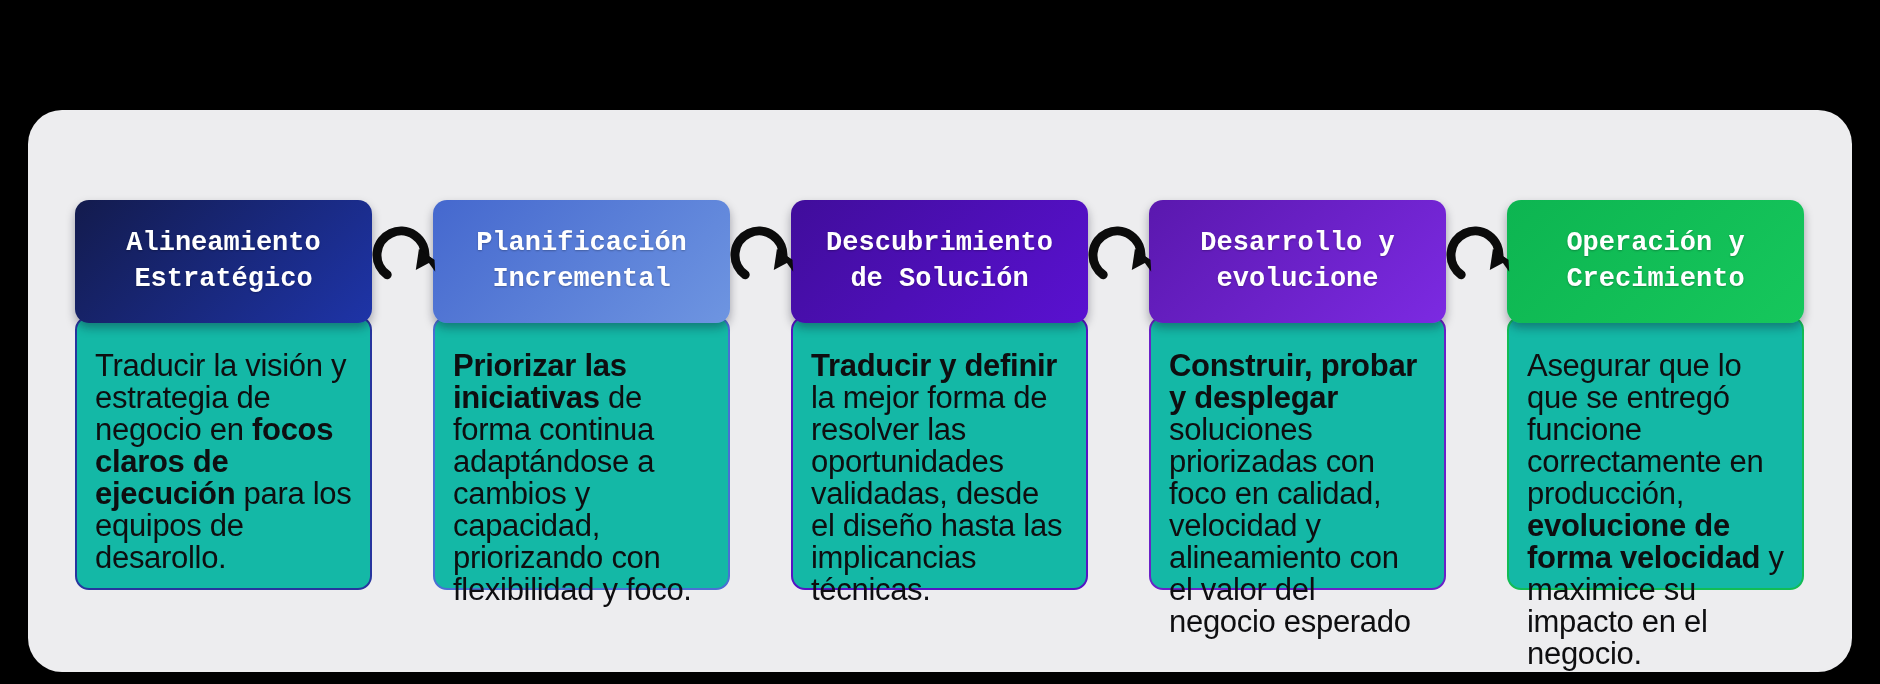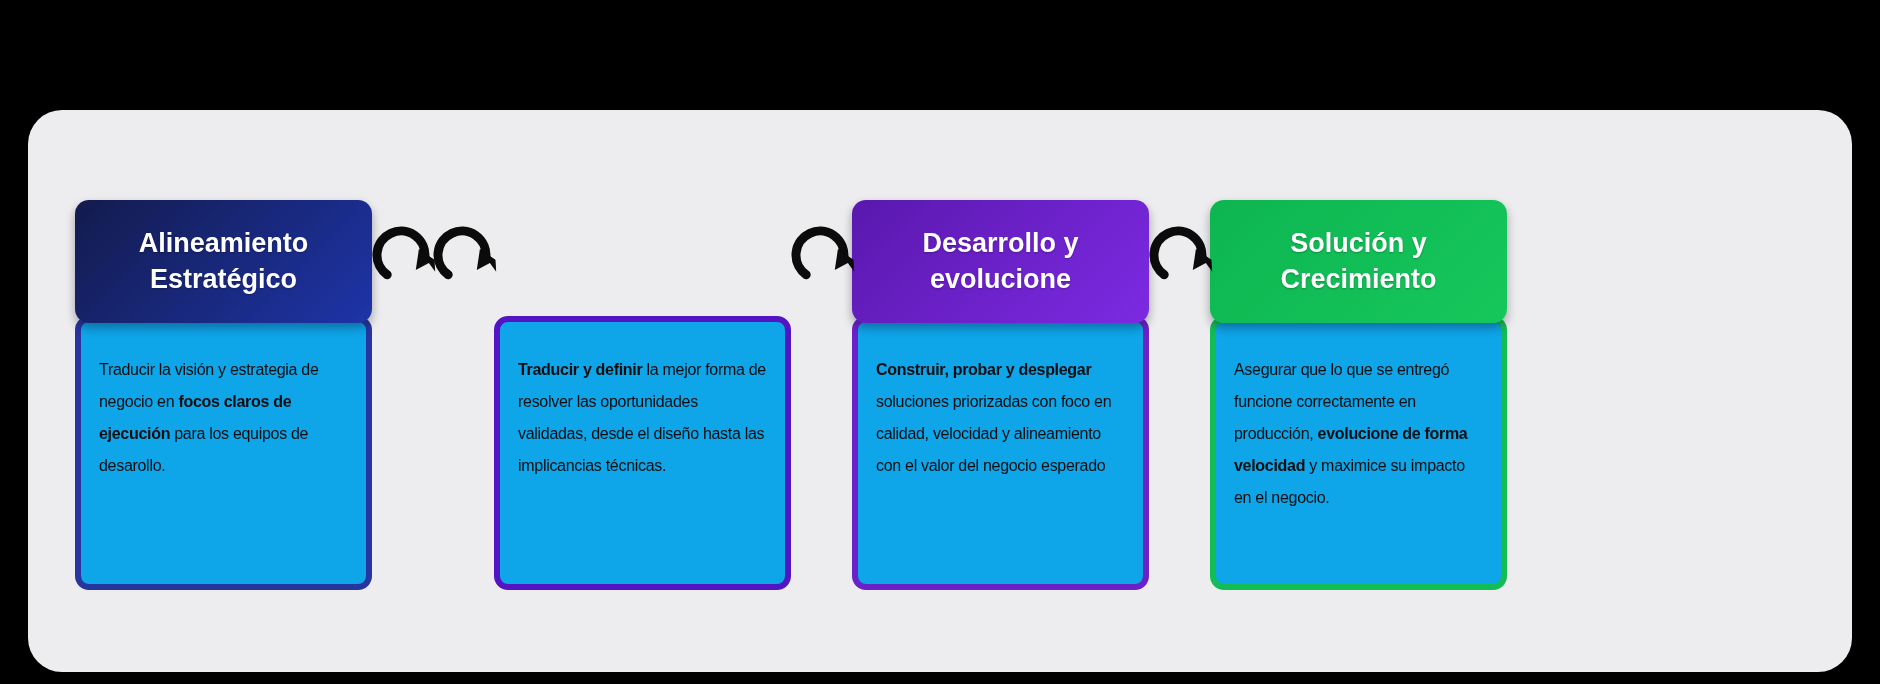--- a/index.html
+++ b/index.html
@@ -20,26 +20,27 @@
     width:297px;height:390px;position:relative;flex:0 0 auto;
   }
   .card-header{
     position:absolute;top:0;left:0;right:0;height:123px;
     border-radius:14px;z-index:2;
     display:flex;align-items:center;justify-content:center;text-align:center;
     color:#ffffff;font-size:27px;font-weight:700;line-height:1.3;
     padding:8px 14px;box-sizing:border-box;
     box-shadow:0 5px 10px rgba(15,15,35,.35);
     text-shadow:0 1px 2px rgba(0,0,0,.25);
+    font-family:Liberation Mono, monospace;
   }
   .card-body{
     position:absolute;top:116px;left:0;right:0;bottom:0;
-    background:#0ea5e9;border:6px solid #ec4899;border-radius:14px;
+    background:#14b8a6;border:2px solid #ec4899;border-radius:14px;
     padding:32px 18px 12px;box-sizing:border-box;z-index:1;
-    font-size:16px;line-height:32px;letter-spacing:-0.3px;color:#0e0e10;
+    font-size:31px;line-height:32px;letter-spacing:-0.3px;color:#0e0e10;
   }
   .card-body b{font-weight:700;}
   .flow-arrow{
     width:72px;height:72px;flex:0 0 auto;
     margin:21px -5.5px 0 -5.5px;z-index:3;position:relative;
   }
   .flow-arrow svg{display:block;width:72px;height:72px;}
 </style>
 </head>
 <body>
@@ -52,28 +53,37 @@
         </div>
         <div class="card-body" style="border-color: rgb(39, 53, 158);"><span>Traducir la visión y estrategia de negocio en </span><b>focos claros de ejecución</b><span> para los equipos de desarollo.</span></div>
       </div>
       <div class="flow-arrow">
         <svg viewBox="0 0 72 72" aria-hidden="true">
           <path d="M 20.2 53.7 A 24 24 0 1 1 57.9 36.1" fill="none" stroke="#0b0b0b" stroke-width="9" stroke-linecap="round"></path>
           <polygon points="51.9,28.1 67.5,39.0 68.2,50.8" fill="#0b0b0b"></polygon>
           <polygon points="48.4,33 67.4,33 57.9,52" transform="rotate(35 57.9 36.1)" fill="#0b0b0b"></polygon>
         </svg>
       </div>
+      <div class="card">
+        <div class="card-header" style="background: linear-gradient(135deg, rgb(69, 104, 206), rgb(110, 149, 225));">
+          <span>Planificación Incremental</span>
+        </div>
+        <div class="card-body" style="border-color: rgb(74, 111, 212);"><b>Priorizar las iniciativas</b><span> de forma continua adaptándose a cambios y capacidad, priorizando con flexibilidad y foco.</span></div>
+      </div>
       <div class="flow-arrow">
         <svg viewBox="0 0 72 72" aria-hidden="true">
           <path d="M 20.2 53.7 A 24 24 0 1 1 57.9 36.1" fill="none" stroke="#0b0b0b" stroke-width="9" stroke-linecap="round"></path>
           <polygon points="51.9,28.1 67.5,39.0 68.2,50.8" fill="#0b0b0b"></polygon>
           <polygon points="48.4,33 67.4,33 57.9,52" transform="rotate(35 57.9 36.1)" fill="#0b0b0b"></polygon>
         </svg>
       </div>
       <div class="card">
+        <div class="card-header" style="background: linear-gradient(135deg, rgb(64, 13, 155), rgb(90, 17, 209));">
+          <span>Descubrimiento de Solución</span>
+        </div>
         <div class="card-body" style="border-color: rgb(85, 20, 196);"><b>Traducir y definir</b><span> la mejor forma de resolver las oportunidades validadas, desde el diseño hasta las implicancias técnicas.</span></div>
       </div>
       <div class="flow-arrow">
         <svg viewBox="0 0 72 72" aria-hidden="true">
           <path d="M 20.2 53.7 A 24 24 0 1 1 57.9 36.1" fill="none" stroke="#0b0b0b" stroke-width="9" stroke-linecap="round"></path>
           <polygon points="51.9,28.1 67.5,39.0 68.2,50.8" fill="#0b0b0b"></polygon>
           <polygon points="48.4,33 67.4,33 57.9,52" transform="rotate(35 57.9 36.1)" fill="#0b0b0b"></polygon>
         </svg>
       </div>
       <div class="card">
@@ -84,18 +94,18 @@
       </div>
       <div class="flow-arrow">
         <svg viewBox="0 0 72 72" aria-hidden="true">
           <path d="M 20.2 53.7 A 24 24 0 1 1 57.9 36.1" fill="none" stroke="#0b0b0b" stroke-width="9" stroke-linecap="round"></path>
           <polygon points="51.9,28.1 67.5,39.0 68.2,50.8" fill="#0b0b0b"></polygon>
           <polygon points="48.4,33 67.4,33 57.9,52" transform="rotate(35 57.9 36.1)" fill="#0b0b0b"></polygon>
         </svg>
       </div>
       <div class="card">
         <div class="card-header" style="background: linear-gradient(135deg, rgb(13, 181, 81), rgb(22, 199, 92));">
-          <span>Solución y Crecimiento</span>
+          <span>Operación y Crecimiento</span>
         </div>
         <div class="card-body" style="border-color: rgb(18, 189, 85);"><span>Asegurar que lo que se entregó funcione correctamente en producción, </span><b>evolucione de forma velocidad</b><span> y maximice su impacto en el negocio.</span></div>
       </div>
     </div>
 </div>
 
 </body></html>

